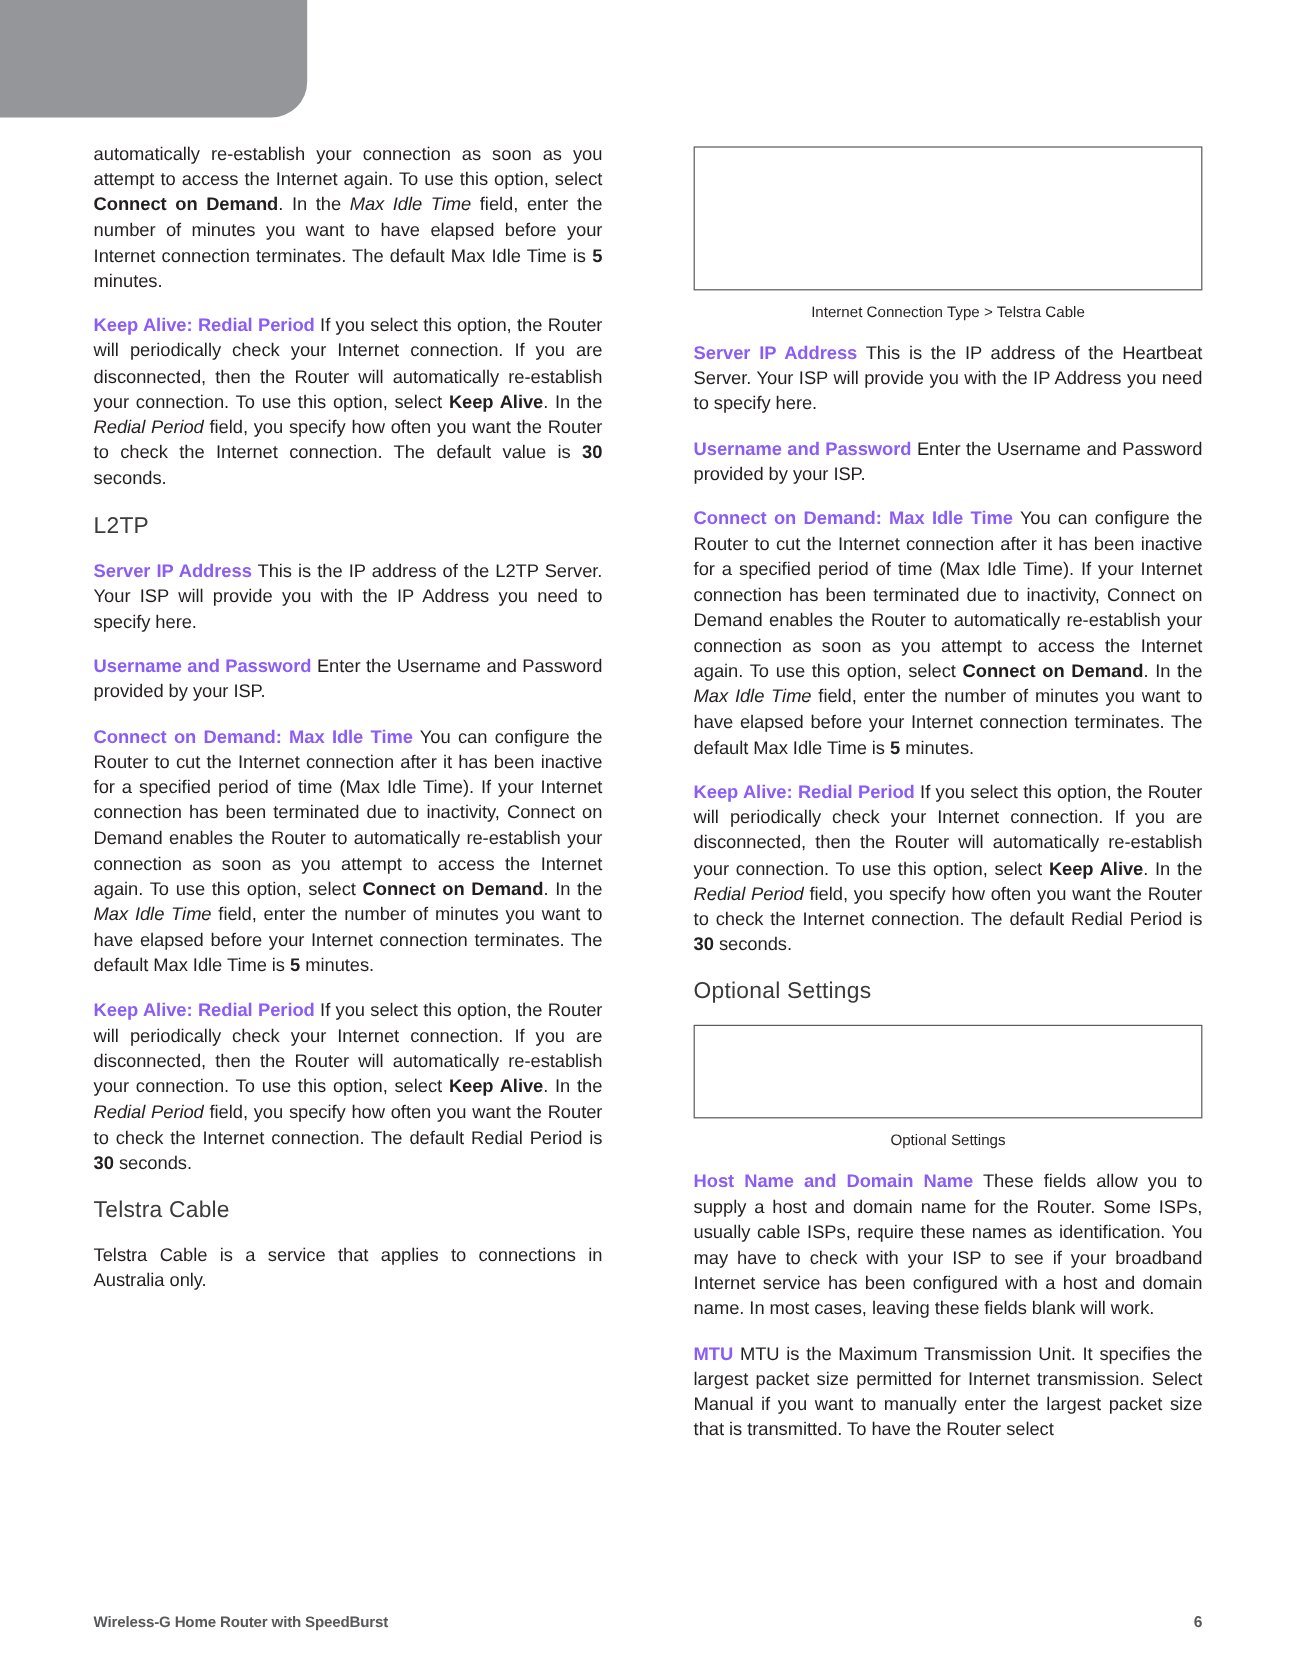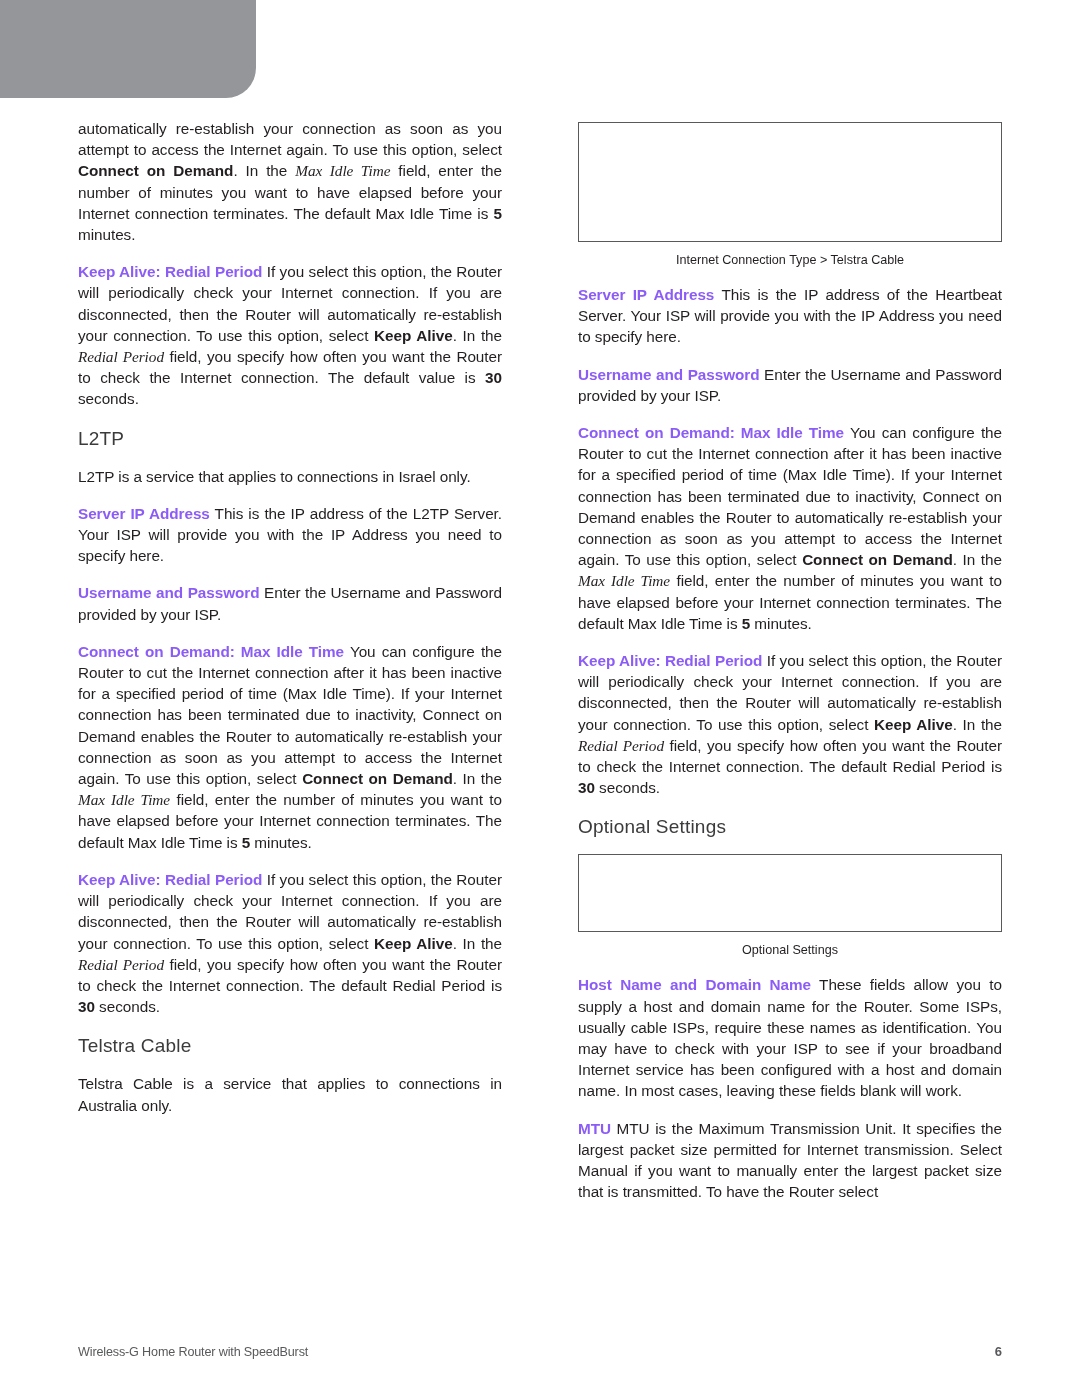--- a/index.html
+++ b/index.html
@@ -54,21 +54,20 @@
   .run-in {
     color: #8b5cf6;
     font-weight: bold;
   }
   b.strong {
     font-weight: bold;
     color: #231f20;
   }
   i.em {
     font-style: italic;
-    font-family: Liberation Serif, serif;
   }
 
   h2.section {
     margin: 10px 0 14px 0;
     font-size: 19px;
     font-weight: normal;
     line-height: 26px;
     color: #3b3b3d;
     letter-spacing: 0.2px;
   }
@@ -102,21 +101,21 @@
     left: 78px;
     top: 1344px;
     width: 924px;
     display: flex;
     justify-content: space-between;
     align-items: baseline;
     font-size: 12.6px;
     color: #58595b;
   }
   .footer-title {
-    font-weight: normal;
+    font-weight: bold;
     letter-spacing: -0.15px;
     text-align: center;
   }
   .footer-page {
     font-weight: bold;
     font-size: 13px;
   }
 </style>
 </head>
 <body>
@@ -126,21 +125,20 @@
 <div class="page">
 
   <div class="col">
 
     <p class="body"><span>automatically re-establish your connection as soon as you attempt to access the Internet again. To use this option, select </span><b class="strong">Connect on Demand</b><span>. In the </span><i class="em">Max Idle Time</i><span> field, enter the number of minutes you want to have elapsed before your Internet connection terminates. The default Max Idle Time is </span><b class="strong">5</b><span> minutes.</span></p>
 
     <p class="body"><span class="run-in">Keep Alive: Redial Period</span><span> If you select this option, the Router will periodically check your Internet connection. If you are disconnected, then the Router will automatically re-establish your connection. To use this option, select </span><b class="strong">Keep Alive</b><span>. In the </span><i class="em">Redial Period</i><span> field, you specify how often you want the Router to check the Internet connection. The default value is </span><b class="strong">30</b><span> seconds.</span></p>
 
     <h2 class="section">L2TP</h2>
 
-    <p class="body">L2TP is a service that applies to connections in Israel only.</p>
 
 
     <p class="body"><span class="run-in">Server IP Address</span><span> This is the IP address of the L2TP Server. Your ISP will provide you with the IP Address you need to specify here.</span></p>
 
     <p class="body"><span class="run-in">Username and Password</span><span> Enter the Username and Password provided by your ISP.</span></p>
 
     <p class="body"><span class="run-in">Connect on Demand: Max Idle Time</span><span>  You can configure the Router to cut the Internet connection after it has been inactive for a specified period of time (Max Idle Time). If your Internet connection has been terminated due to inactivity, Connect on Demand enables the Router to automatically re-establish your connection as soon as you attempt to access the Internet again. To use this option, select </span><b class="strong">Connect on Demand</b><span>. In the </span><i class="em">Max Idle Time</i><span> field, enter the number of minutes you want to have elapsed before your Internet connection terminates. The default Max Idle Time is </span><b class="strong">5</b><span> minutes.</span></p>
 
     <p class="body"><span class="run-in">Keep Alive: Redial Period</span><span> If you select this option, the Router will periodically check your Internet connection. If you are disconnected, then the Router will automatically re-establish your connection. To use this option, select </span><b class="strong">Keep Alive</b><span>. In the </span><i class="em">Redial Period</i><span> field, you specify how often you want the Router to check the Internet connection. The default Redial Period is </span><b class="strong">30</b><span> seconds.</span></p>
 

